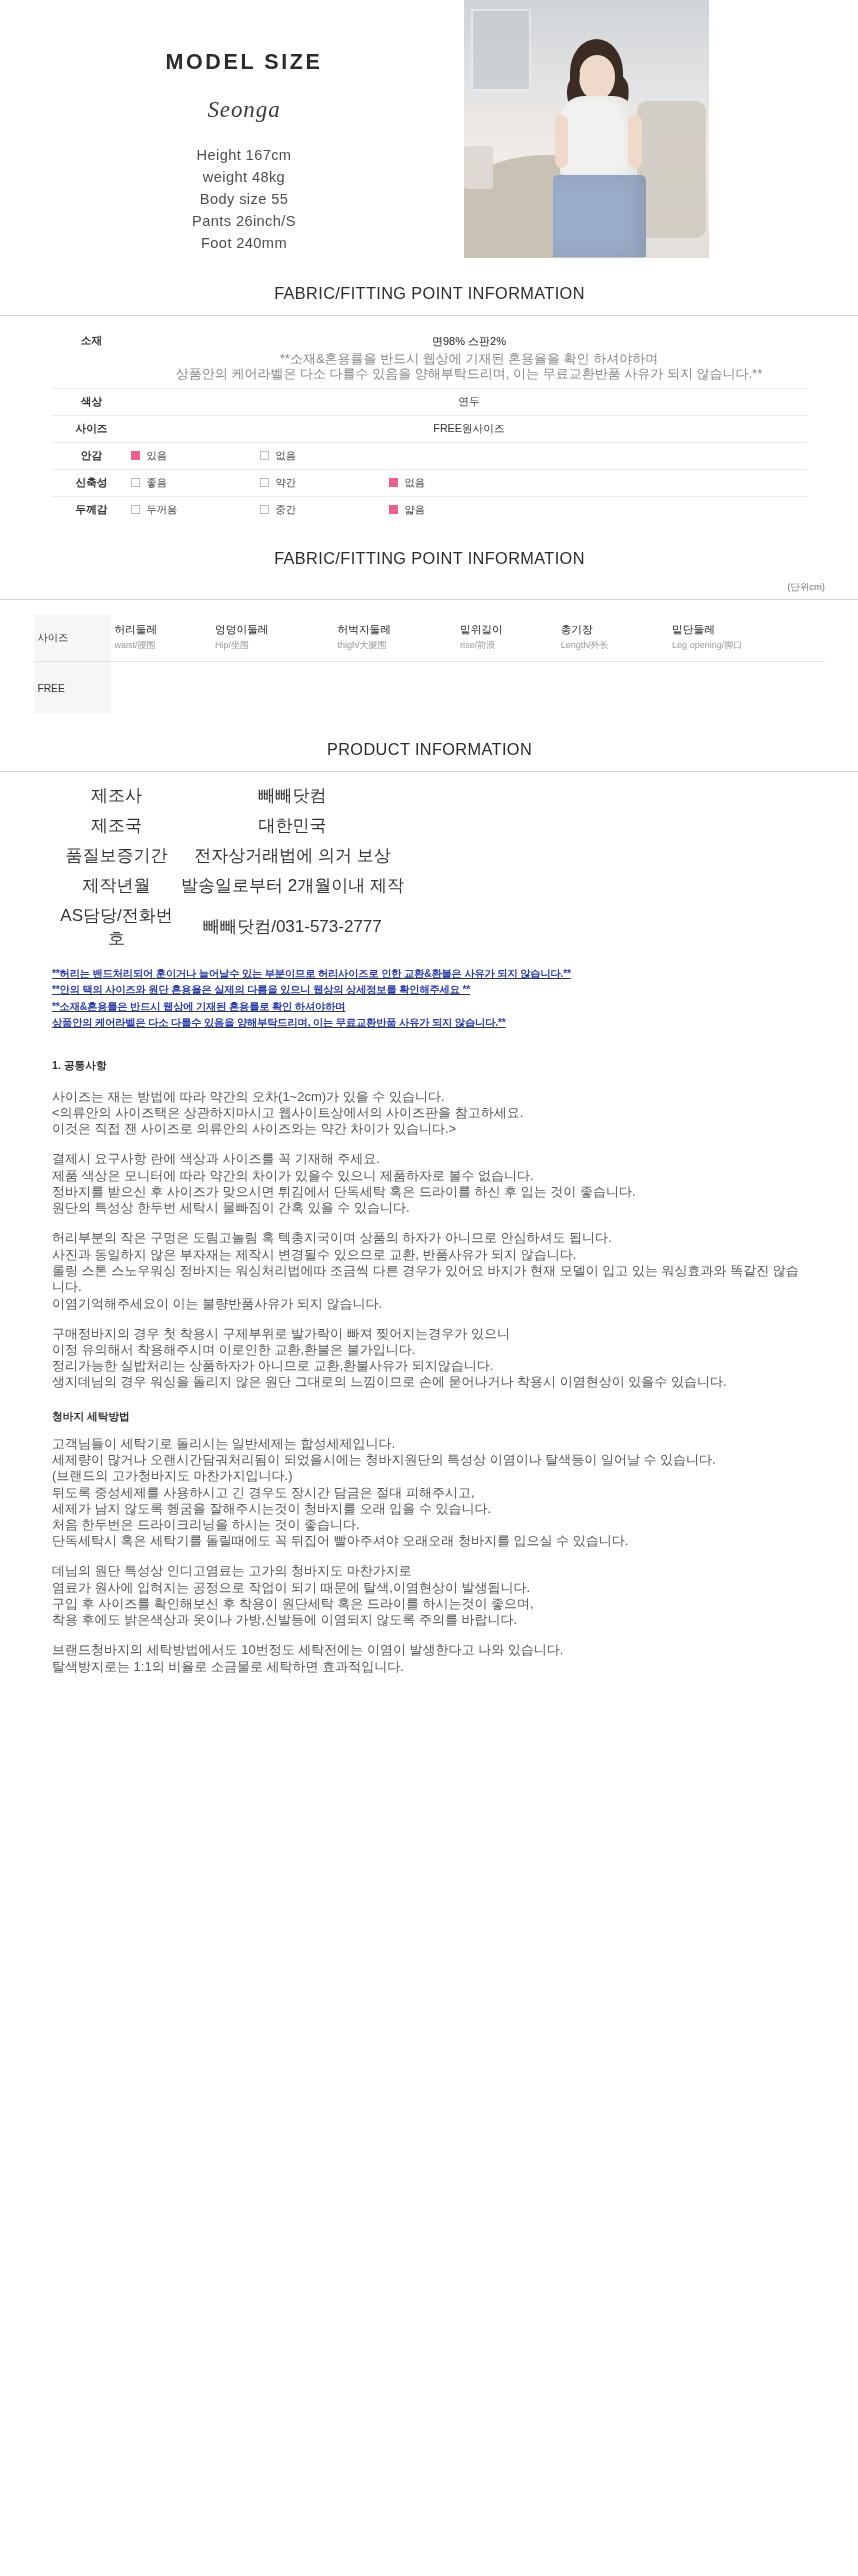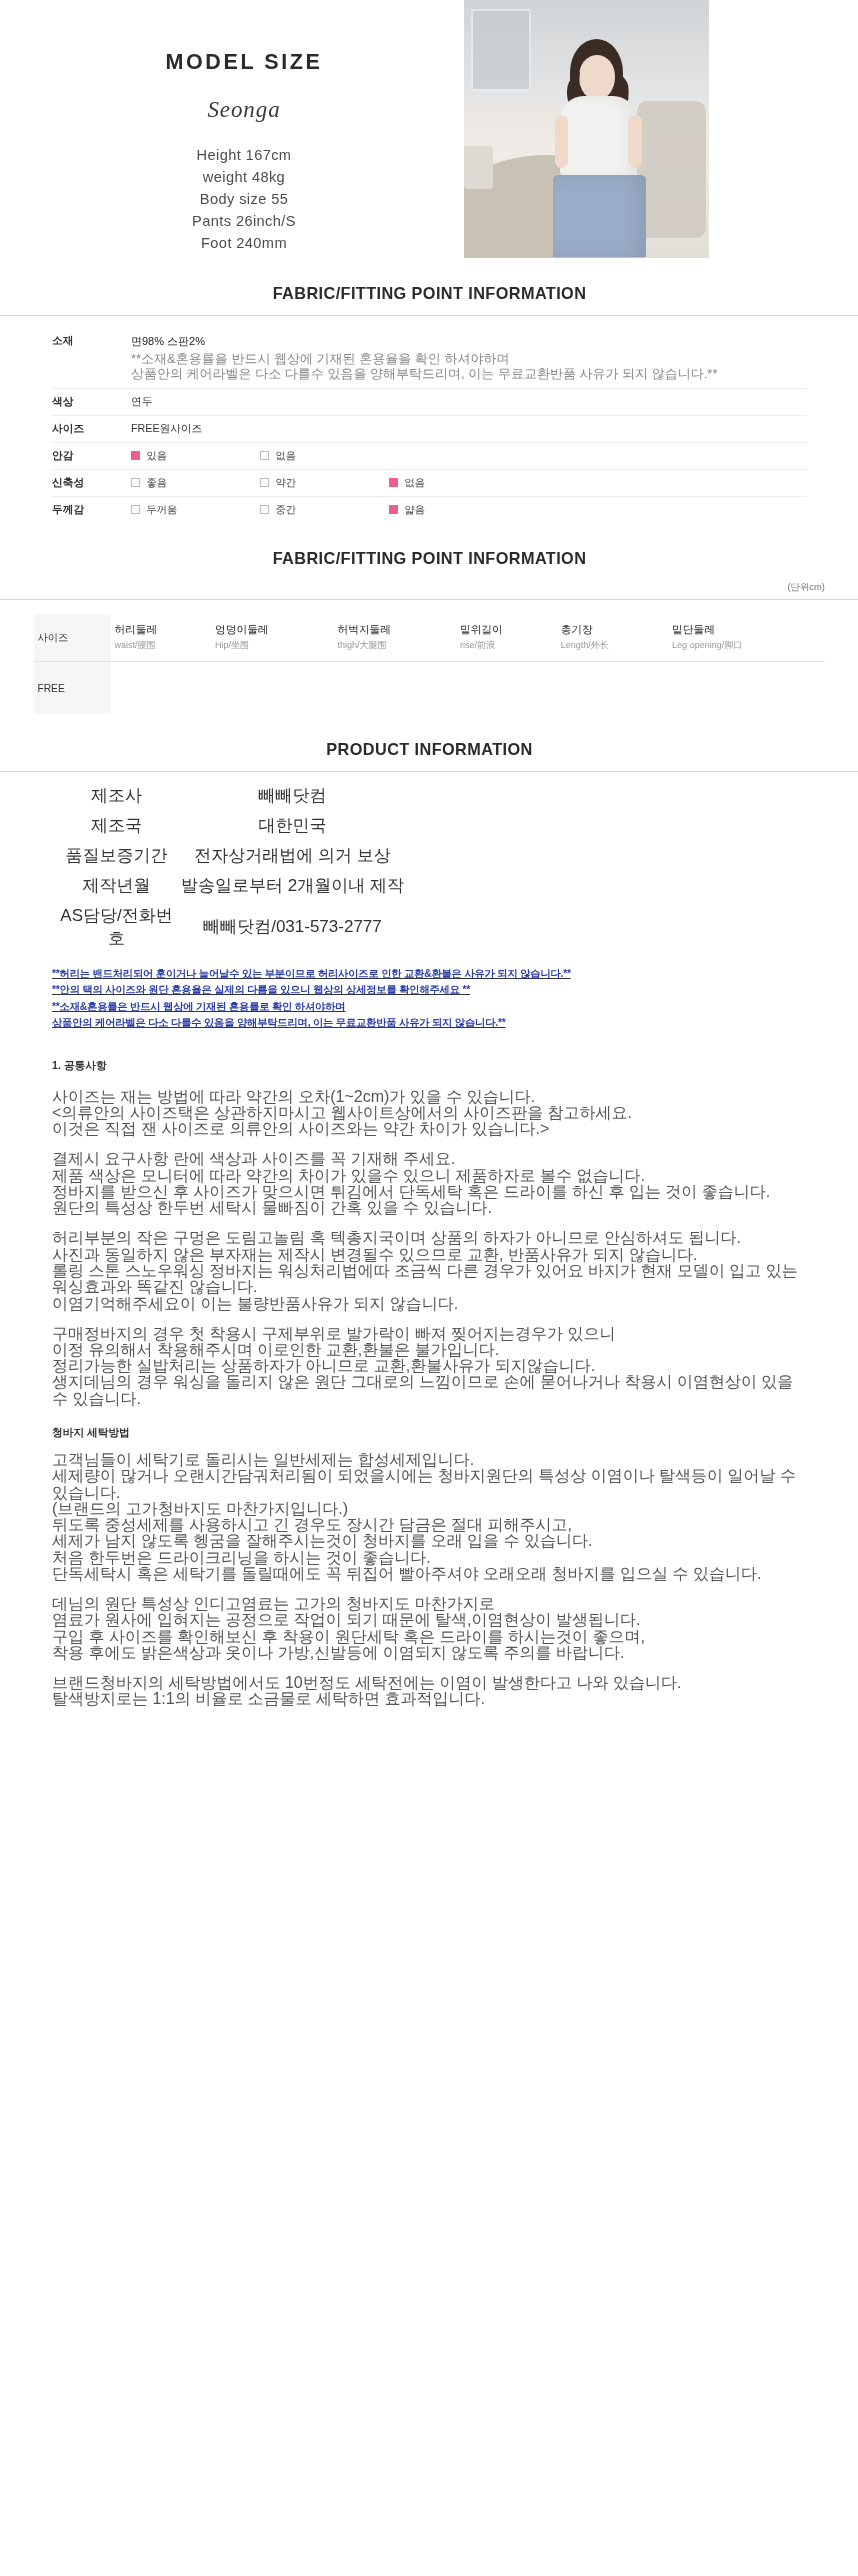--- a/index.html
+++ b/index.html
@@ -86,30 +86,30 @@
     border-radius:6.9px;
   }
   .ph-arm.l { left:8.6px; } .ph-arm.r { right:6.9px; }
   .ph-bag {
     position:absolute; left:0px; top:146px; width:29px; height:43px;
     background:#ded9d3; border-radius:3.4px;
   }
 
   
   .sec-head {
-    text-align:center; font-size:16.3px; font-weight:bold; color:#2b2b2b;
+    text-align:center; font-size:16.3px; font-weight:normal; color:#2b2b2b;
     letter-spacing:0.4px; padding:26px 0 12px 0;
   }
   .hr-full { border:0; border-top:0.9px solid #d8d8d8; margin:0 0 0 0; }
   .unit-note { text-align:right; font-size:9.4px; color:#777; padding:1.7px 34px 5.2px 0; }
 
   
   .fab-wrap { padding:12px 52px 0 52px; }
   table.fab { width:100%; border-collapse:collapse; }
-  table.fab td { padding:6px 0; font-size:10.7px; vertical-align:top; }
+  table.fab td { padding:6px 0; font-size:10.7px; vertical-align:top;text-align:center; }
   table.fab tr { border-bottom:0.9px solid #ededed; }
   table.fab tr:last-child { border-bottom:0; }
   td.lbl { width:79px; color:#333; font-weight:bold; font-size:10.7px; }
   td.val { color:#333; }
   .val-main { font-size:11px; color:#222; }
   .val-sub { font-size:13px; color:#888; line-height:14.6px; margin-top:3.4px; }
   .opts { display:flex; }
   .opt { width:129px; display:flex; align-items:center; font-size:10.3px; color:#444; }
   .box {
     display:inline-block; width:8.6px; height:8.6px; border:0.9px solid #bbb;
@@ -140,21 +140,21 @@
   .notice { padding:13.7px 52px 0 52px;text-decoration:underline; }
   .notice p {
     margin:0 0 2.6px 0; font-size:10.3px; font-weight:bold; color:#2b3ea8;
     letter-spacing:-0.2px;
   }
 
   
   .body-copy { padding:0 52px; }
   .bc-h { font-size:10.7px; font-weight:bold; color:#333; margin:29px 0 15.5px 0; }
   .bc-sub { font-size:10.7px; font-weight:bold; color:#333; margin:19px 0 12px 0; }
-  .bc-p { font-size:16px; color:#555; line-height:16.3px; margin:0 0 13.7px 0; }
+  .bc-p { font-size:13px; color:#555; line-height:16.3px; margin:0 0 13.7px 0; }
   .bc-p div { white-space:pre-wrap; }
 </style>
 </head>
 <body>
 
 <div class="page">
 
   <div class="model-block">
     <div class="model-left">
       <div class="model-title">MODEL SIZE</div>

